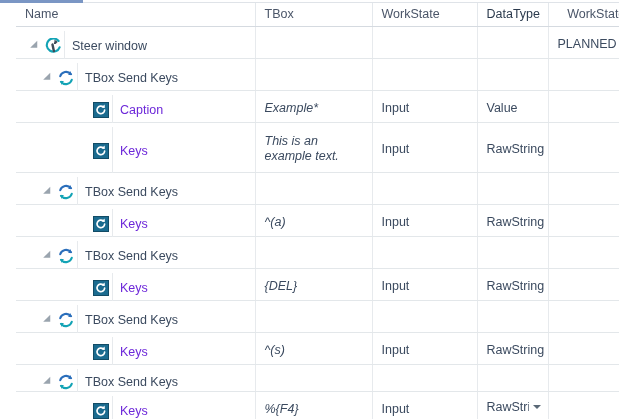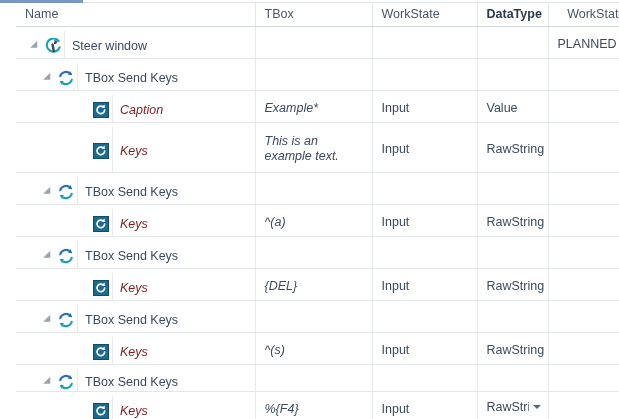--- a/index.html
+++ b/index.html
@@ -53,21 +53,21 @@
     font-weight: normal;
     font-size: 12.5px;
     color: #4a5568;
     padding: 0 0 0 9px;
     border-bottom: 1px solid #d5dae0;
     border-right: 1px solid #e4e8ec;
     background: #ffffff;
     vertical-align: middle;
     white-space: nowrap;
   }
-  thead th.bold { font-weight: bold; color: #2b3a4d; }
+  thead th.bold { font-weight: normal; color: #2b3a4d; }
   thead th:last-child { border-right: none; text-align: center; }
 
   tbody td {
     border-bottom: 1px solid #e3e7ea;
     border-right: 1px solid #e7eaed;
     padding: 4px 0 0 9px;
     vertical-align: middle;
     font-size: 12.5px;
     color: #3b4a5f;
     background: #ffffff;
@@ -119,21 +119,21 @@
 
   .name-text-box {
     flex: 1 1 auto;
     align-self: stretch;
     display: flex;
     align-items: center;
     padding-left: 7px;
     border-left: 1px solid #e7eaed;
     min-width: 0;
   }
-  .name-text-box.leaf { color: #7f1d1d; font-style: italic; }
+  .name-text-box.leaf { color: #6d28d9; }
   .name-text {
     white-space: nowrap;
     overflow: hidden;
     text-overflow: ellipsis;
   }
 
   .value-wrap { line-height: 15px; white-space: pre-line; font-style: italic; }
 
   
   td.dd-cell { padding: 0; }

